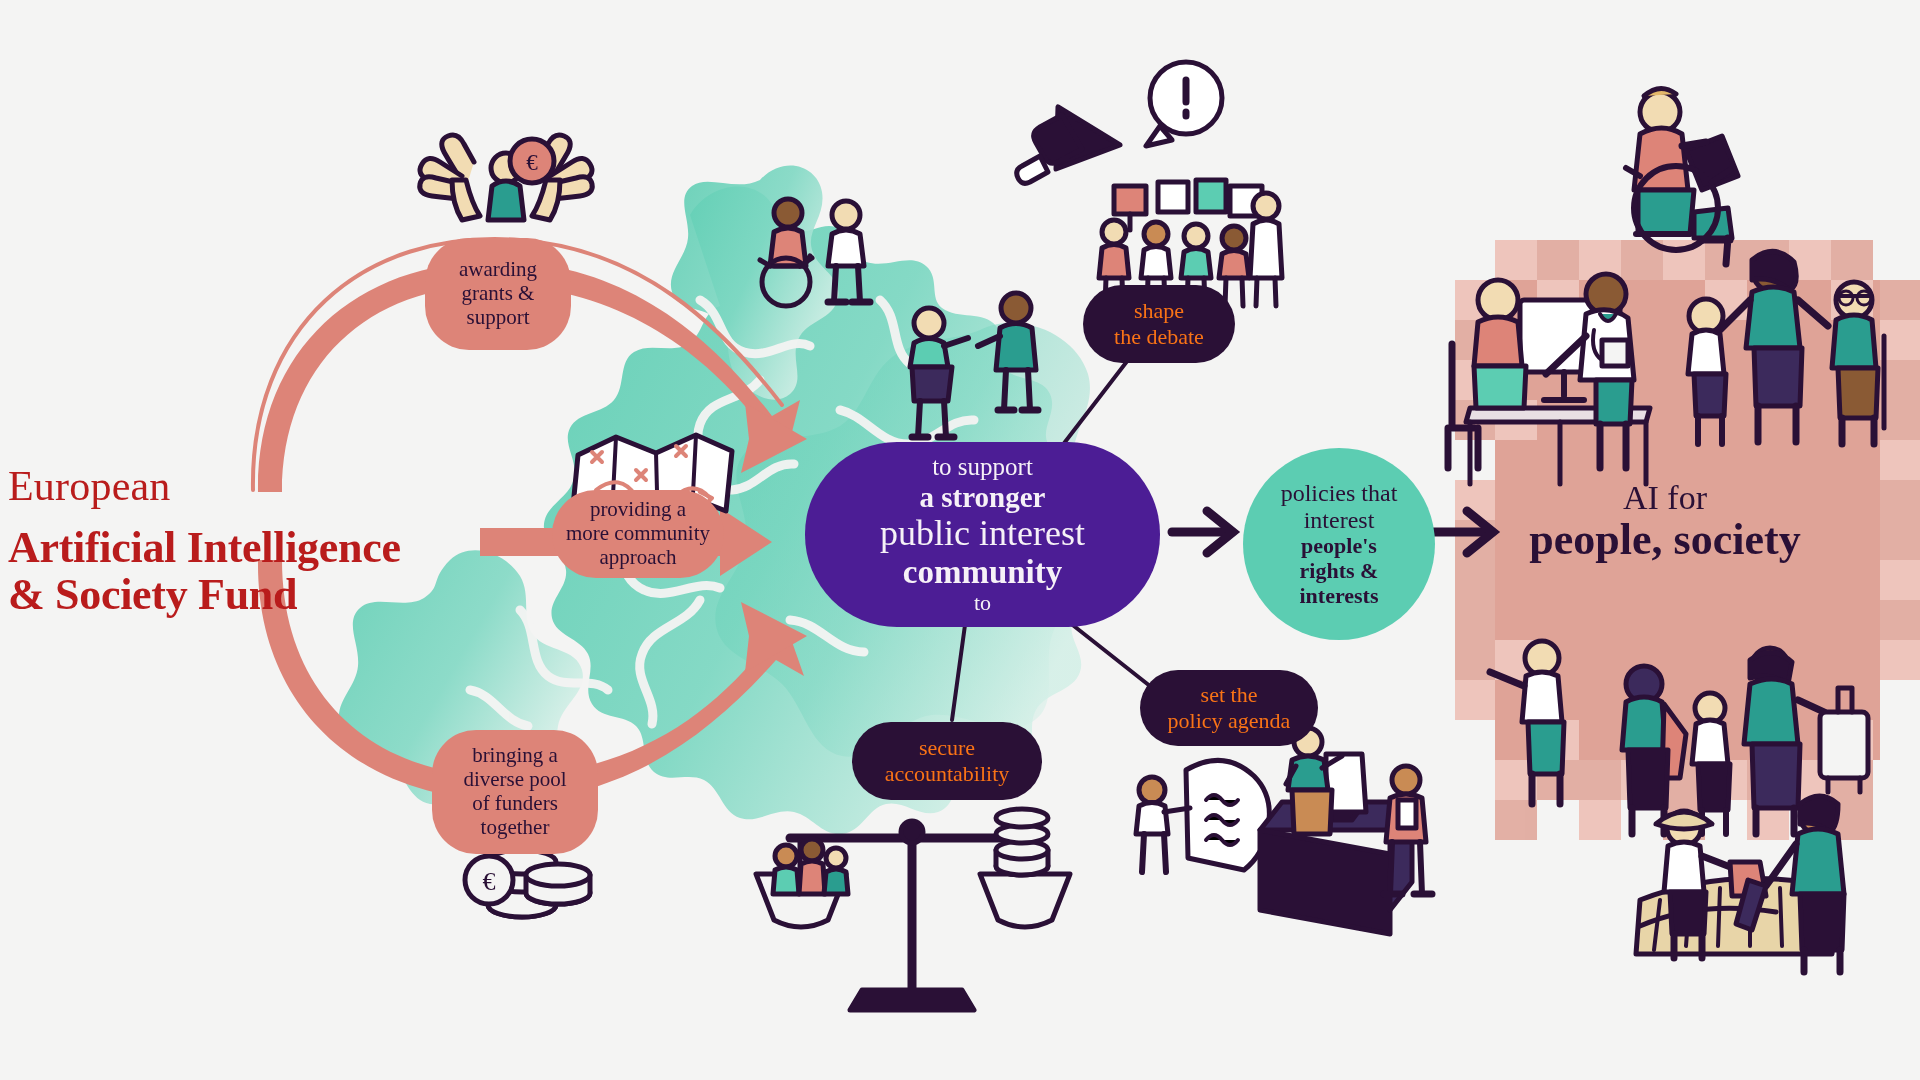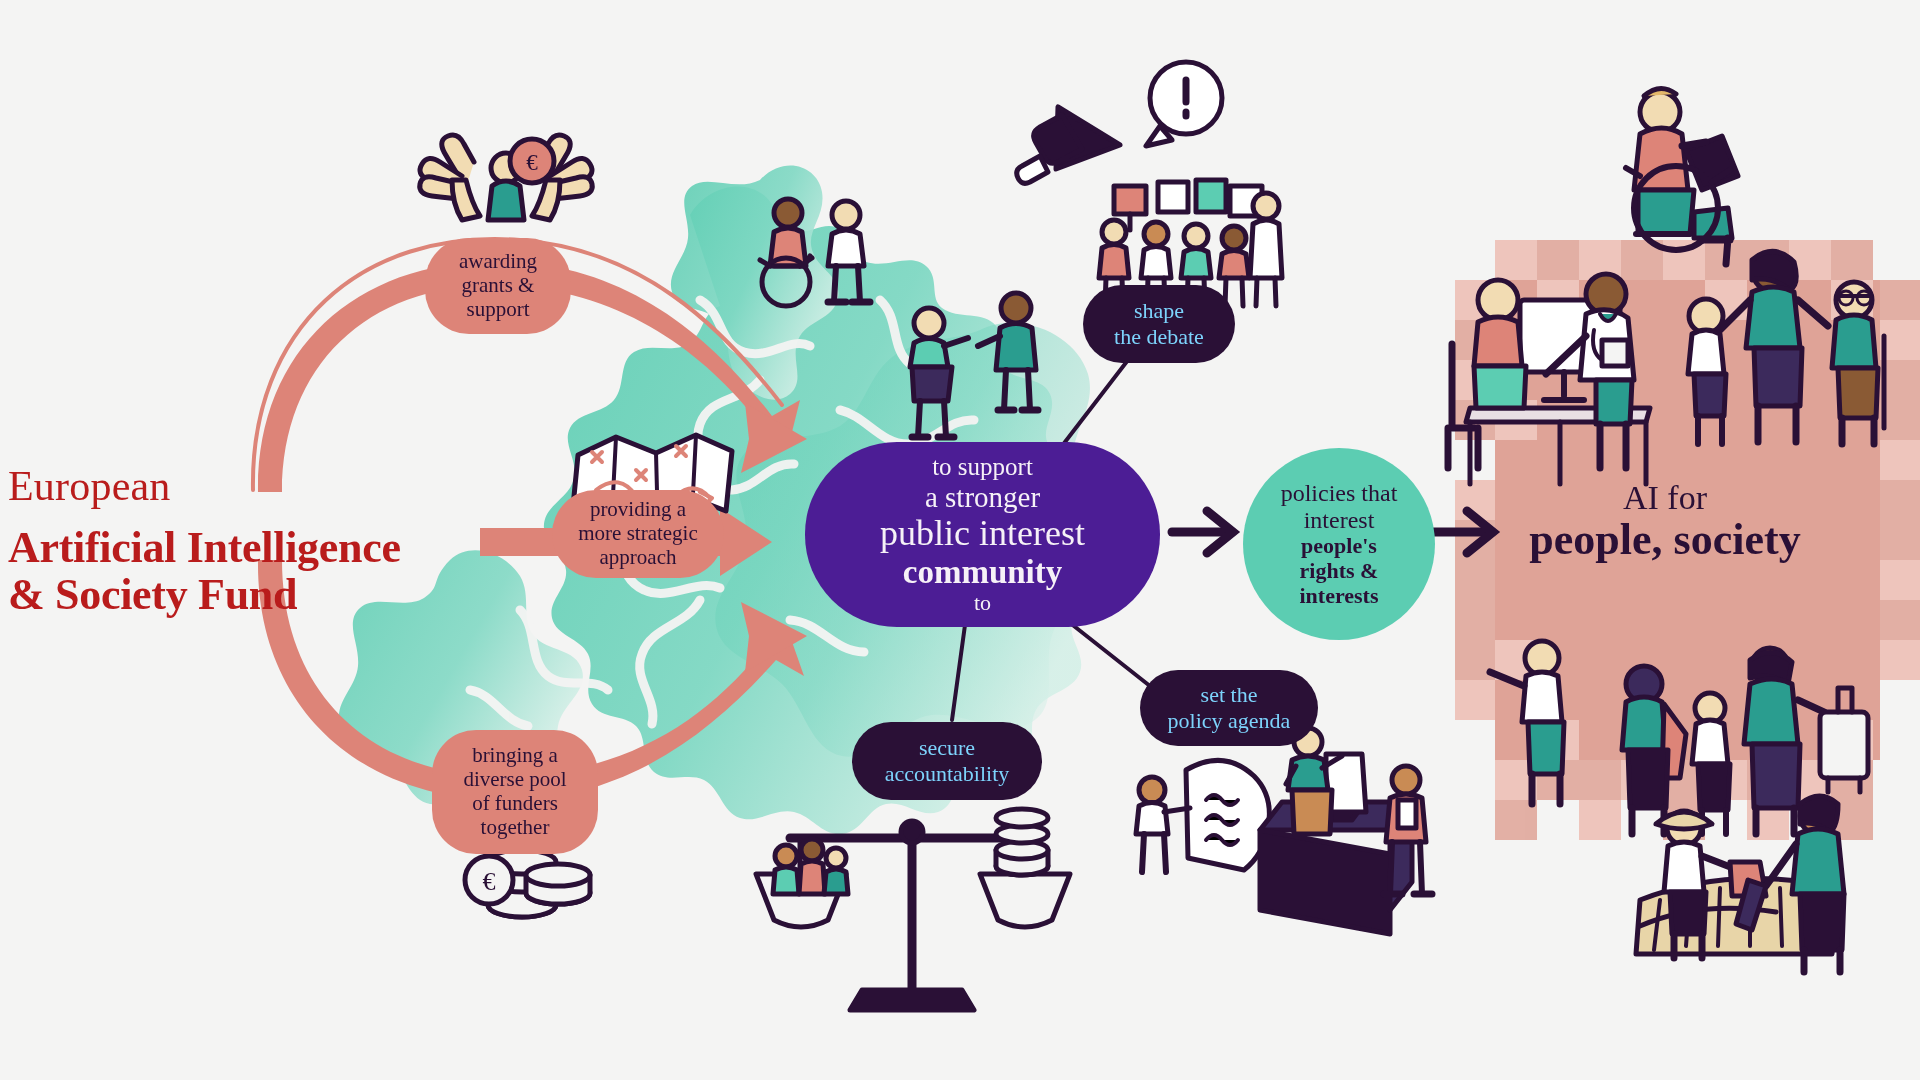--- a/index.html
+++ b/index.html
@@ -21,34 +21,34 @@
 
   
   .pink-pill{
     position:absolute;background:#dd8478;color:#2a1036;
     border-radius:44px;display:flex;align-items:center;justify-content:center;
     text-align:center;line-height:1.14;font-size:21px;
   }
 
   
   .dark-pill{
-    position:absolute;background:#2a1036;color:#7dd3fc;
+    position:absolute;background:#2a1036;color:#f97316;
     border-radius:40px;display:flex;align-items:center;justify-content:center;
     text-align:center;line-height:1.16;font-size:22px;
   }
 
   
   #hub{
     position:absolute;left:805px;top:442px;width:355px;height:185px;
     background:#4c1d95;border-radius:92px;
     display:flex;flex-direction:column;align-items:center;justify-content:center;
     color:#f6f1f7;text-align:center;
   }
   #hub .l1{font-size:25px;font-weight:400;line-height:1.1;}
-  #hub .l2{font-size:29px;font-weight:400;line-height:1.12;}
+  #hub .l2{font-size:29px;font-weight:700;line-height:1.12;}
   #hub .l3{font-size:36px;font-weight:400;line-height:1.12;}
   #hub .l4{font-size:33px;font-weight:700;line-height:1.12;}
   #hub .l5{font-size:22px;font-weight:400;line-height:1.15;}
 
   
   #teal-node{
     position:absolute;left:1243px;top:448px;width:192px;height:192px;
     background:#5ccdb2;border-radius:50%;
     display:flex;flex-direction:column;align-items:center;justify-content:center;
     color:#2a1036;text-align:center;
@@ -495,32 +495,32 @@
       <polyline points="1467,511 1493,532 1467,553"></polyline>
     </g>
   </svg>
 
   <div class="abs" id="title-block">
     <div id="title-line1">European</div>
     <div id="title-line2">Artificial Intelligence</div>
     <div id="title-line3">&amp; Society Fund</div>
   </div>
 
-  <div class="pink-pill" id="pill-grants" style="left:425px;top:238px;width:146px;height:96px;">
+  <div class="pink-pill" id="pill-grants" style="left:425px;top:238px;width:146px;height:112px;">
     <div>
       <div>awarding</div>
       <div>grants &amp;</div>
       <div>support</div>
     </div>
   </div>
 
   <div class="pink-pill" id="pill-strategic" style="left:552px;top:490px;width:172px;height:88px;">
     <div>
       <div>providing a</div>
-      <div>more strategic</div>
+      <div>more community</div>
       <div>approach</div>
     </div>
   </div>
 
   <div class="pink-pill" id="pill-funders" style="left:432px;top:730px;width:166px;height:124px;">
     <div>
       <div>bringing a</div>
       <div>diverse pool</div>
       <div>of funders</div>
       <div>together</div>

